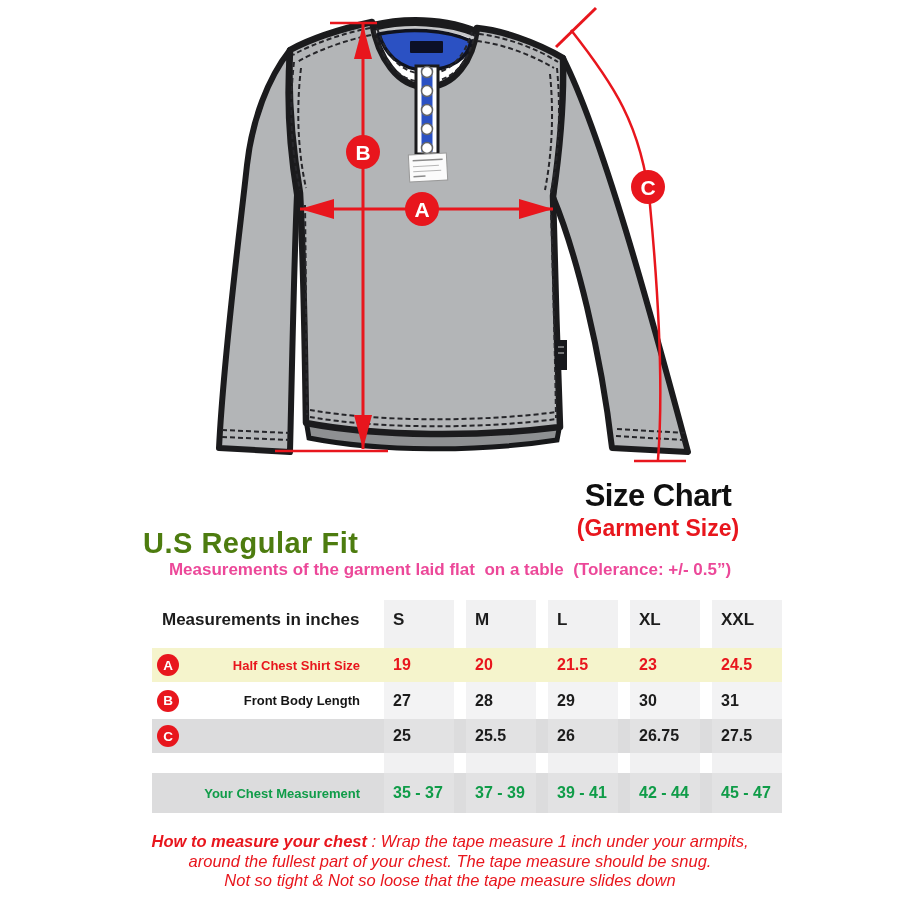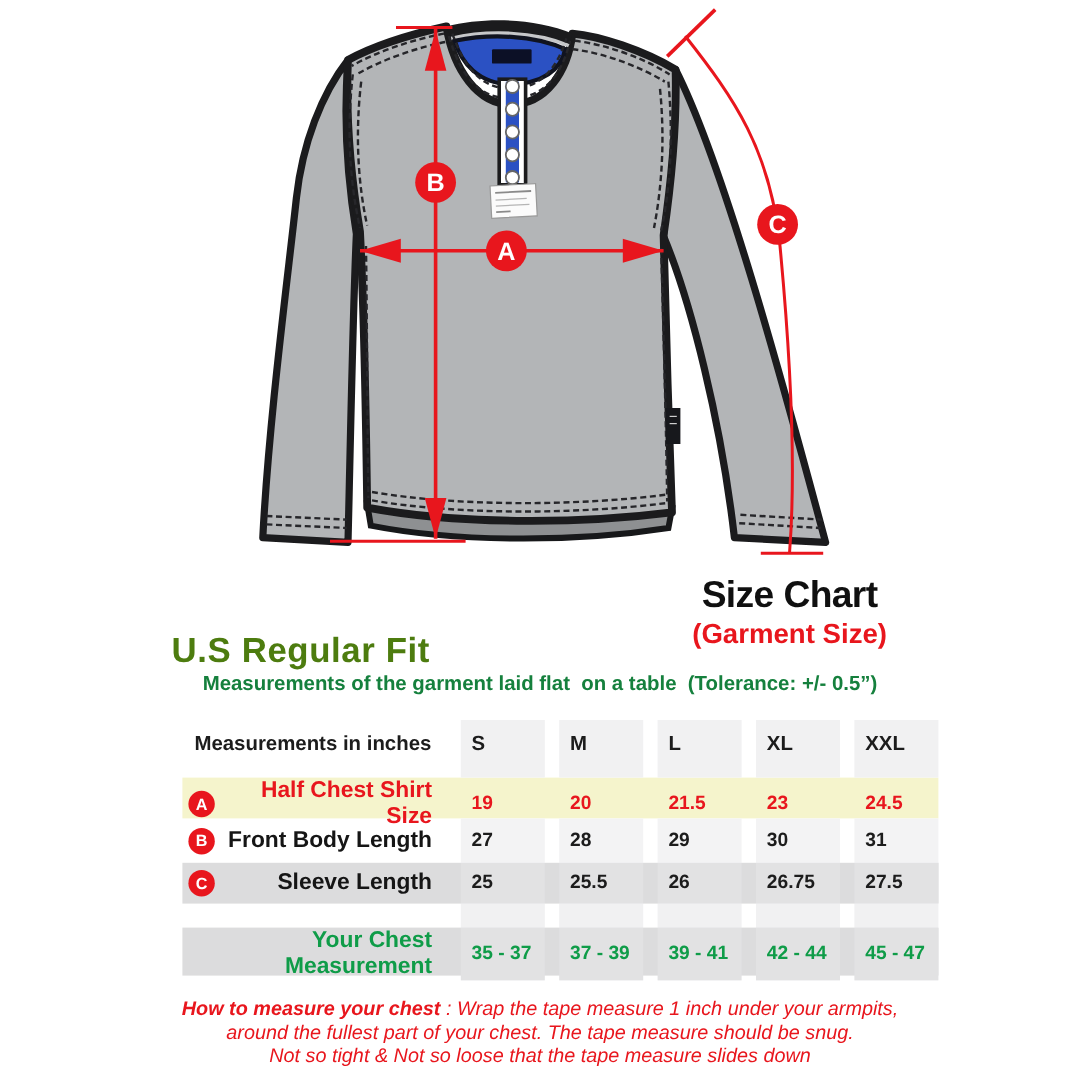--- a/index.html
+++ b/index.html
@@ -6,28 +6,28 @@
   body{width:900px;height:900px;position:relative;overflow:hidden;
        font-family:"Liberation Sans", sans-serif;}
   .abs{position:absolute;}
 
   
   .fit-title{left:143px;top:527px;font-size:29px;font-weight:bold;color:#4d7c0f;letter-spacing:.5px;}
   .sc-wrap{left:540px;top:478px;width:236px;text-align:center;}
   .sc-title{font-size:31px;font-weight:bold;color:#101010;letter-spacing:-.5px;}
   .sc-sub{font-size:23px;font-weight:bold;color:#e8161d;margin-top:1px;}
   .measure-note{left:55px;top:560px;width:790px;text-align:center;font-size:17px;
-                font-weight:bold;color:#15803d;white-space:pre-wrap;}
+                font-weight:bold;color:#ec4899;white-space:pre-wrap;}
 
   
   .size-table{left:152px;top:600px;}
   .t-row{display:grid;grid-template-columns:220px 70px 70px 70px 70px 70px;column-gap:12px;}
   .cell{display:flex;align-items:center;padding-left:9px;font-size:16px;font-weight:bold;color:#1c1c1c;}
   .lblcell{display:flex;align-items:center;padding-right:12px;padding-left:0;}
-  .row-label{flex:1;text-align:right;font-size:19px;font-weight:bold;color:#151515;}
+  .row-label{flex:1;text-align:right;font-size:13px;font-weight:bold;color:#151515;}
   .badge{width:22px;height:22px;border-radius:50%;background:#e8161d;color:#fff;font-size:13.5px;
          font-weight:bold;display:flex;align-items:center;justify-content:center;margin-left:5px;flex:0 0 auto;}
   .hdr{height:40px;}
   .hdr .cell{background:#f1f1f2;font-size:17px;}
   .hdr .lblcell{background:transparent;font-size:17px;padding-left:10px;}
   .sp1{height:8px;} .sp2{height:20px;}
   .sp1 .cell,.sp2 .cell{background:#f1f1f2;}
   .sp1 .lblcell,.sp2 .lblcell{background:transparent;}
   .rowA{height:34px;background:#f5f4cc;}
   .rowA .cell,.rowA .row-label{color:#e8161d;}
@@ -198,21 +198,20 @@
     <div class="cell">27</div>
     <div class="cell">28</div>
     <div class="cell">29</div>
     <div class="cell">30</div>
     <div class="cell">31</div>
   </div>
 
   <div class="t-row rowC">
     <div class="cell lblcell">
       <span class="badge">C</span>
-      <span class="row-label">Sleeve Length</span>
     </div>
     <div class="cell">25</div>
     <div class="cell">25.5</div>
     <div class="cell">26</div>
     <div class="cell">26.75</div>
     <div class="cell">27.5</div>
   </div>
 
   <div class="t-row sp2">
     <div class="cell lblcell"></div>

